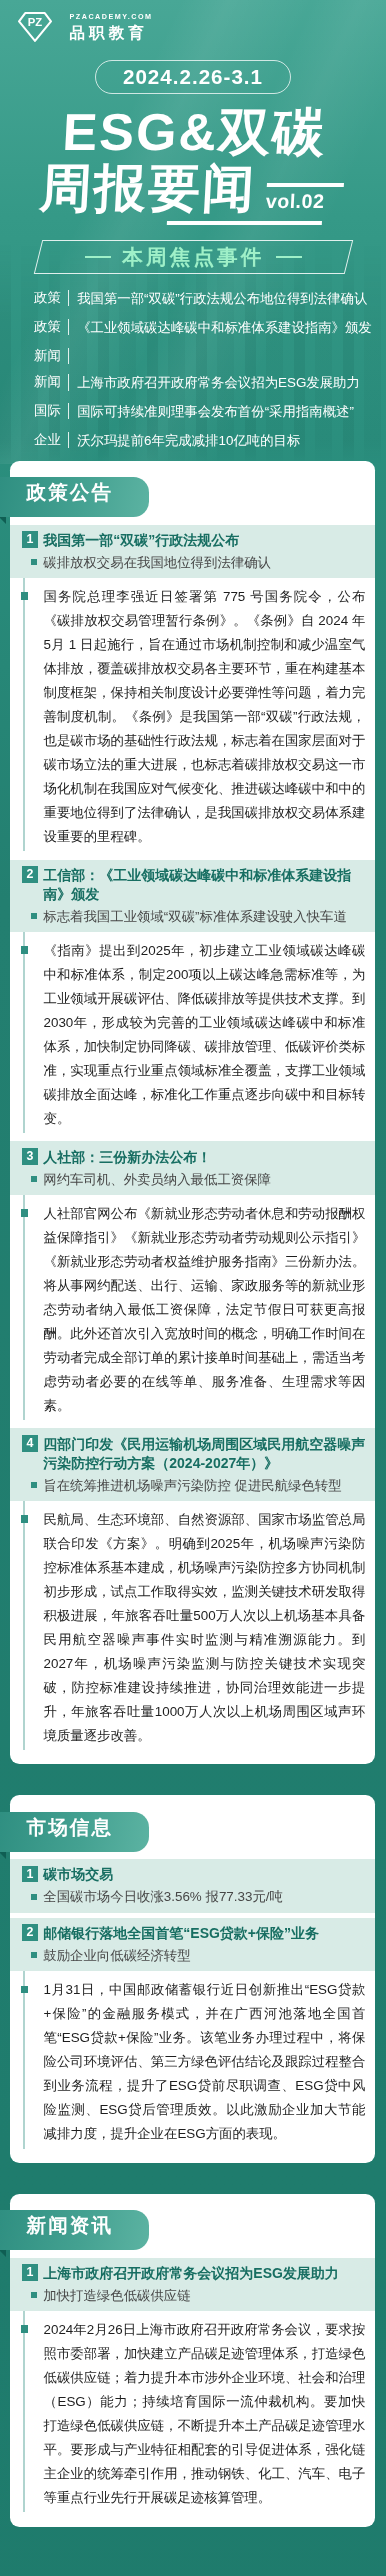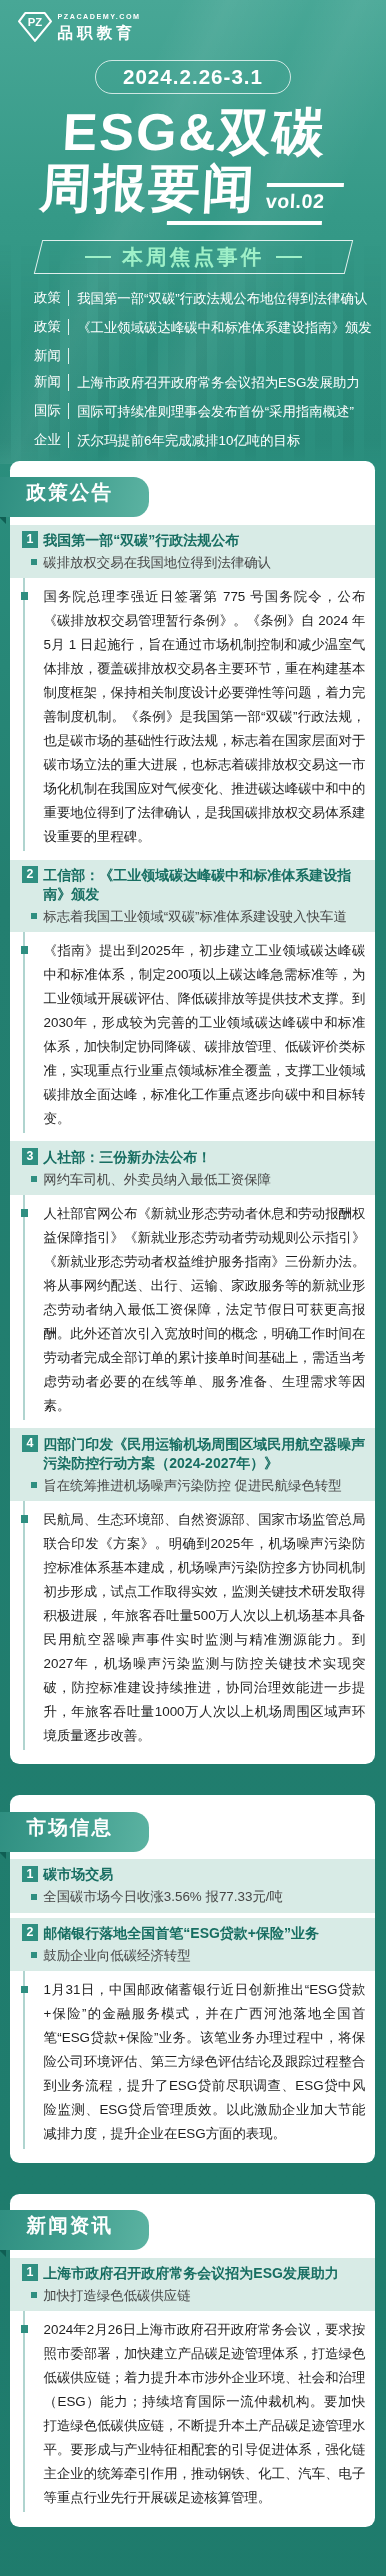--- a/index.html
+++ b/index.html
@@ -15,21 +15,21 @@
     pointer-events:none;
   }
   .skyline{
     position:absolute;left:0;top:242px;width:386px;height:222px;opacity:.5;
     background:
       repeating-linear-gradient(90deg,rgba(9,64,56,.18) 0 11.3px,rgba(9,64,56,0) 11.3px 20.6px,rgba(9,64,56,.10) 20.6px 38px,rgba(9,64,56,0) 38px 49px);
     -webkit-mask-image:linear-gradient(180deg,transparent,black 35%,black 90%,transparent);
     mask-image:linear-gradient(180deg,transparent,black 35%,black 90%,transparent);
   }
   
-  .logo-row{position:relative;display:flex;align-items:center;gap:6px;padding:12.4px 0 0 17.5px;color:#fff;}
+  .logo-row{position:relative;display:flex;align-items:center;gap:18px;padding:12.4px 0 0 17.5px;color:#fff;}
   .logo-mark{width:34px;height:30px;flex:0 0 auto;}
   .brand-col{display:flex;flex-direction:column;line-height:1.15;}
   .brand-site{font-size:7.2px;font-weight:bold;letter-spacing:1.5px;}
   .brand-name{font-size:15.5px;font-weight:bold;letter-spacing:4.1px;margin-top:2.1px;}
   .date-pill{
     position:relative;margin:17.5px auto 0;width:fit-content;padding:4.1px 27px;
     border:1.5px solid rgba(255,255,255,.75);border-radius:23px;
     color:#fff;font-size:20.6px;font-weight:bold;letter-spacing:1px;
   }
   .hero-title{position:relative;text-align:center;color:#fff;font-weight:900;transform:skewX(-3deg);}

